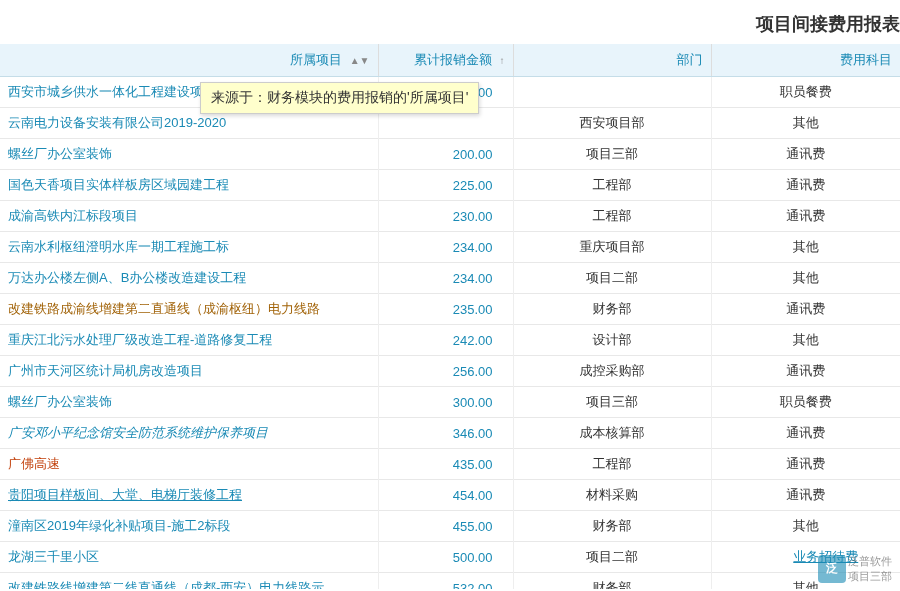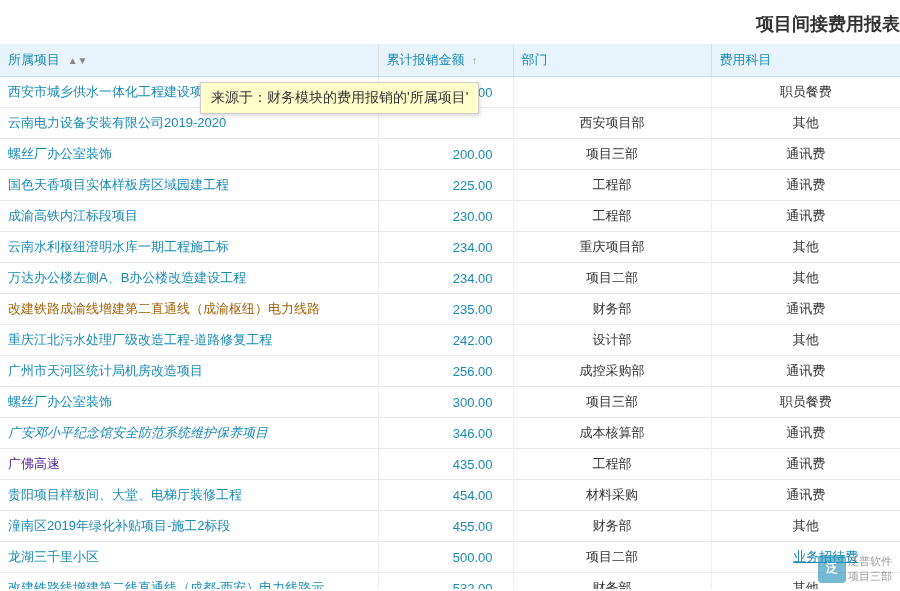--- a/index.html
+++ b/index.html
@@ -31,21 +31,21 @@
       border-collapse: collapse;
       table-layout: fixed;
     }
     thead tr {
       background: #e8f4fb;
     }
     thead th {
       color: #1a8ab5;
       font-weight: normal;
       padding: 7px 8px;
-      text-align: left;
+      text-align: right;
       border-bottom: 1px solid #c5dde8;
       border-right: 1px solid #ddd;
       font-size: 13px;
     }
     thead th:last-child { border-right: none; }
     thead th .sort-icon {
       display: inline-block;
       margin-left: 4px;
       font-size: 10px;
       color: #888;
@@ -217,27 +217,27 @@
           <td>项目三部</td>
           <td>职员餐费</td>
         </tr>
         <tr>
           <td style="color: rgb(26, 138, 181); cursor: pointer; font-style: italic;">广安邓小平纪念馆安全防范系统维护保养项目</td>
           <td class="amount">346.00</td>
           <td>成本核算部</td>
           <td>通讯费</td>
         </tr>
         <tr>
-          <td style="color: #4c1d95; cursor: pointer;">广佛高速</td>
+          <td style="color: #c2410c; cursor: pointer;">广佛高速</td>
           <td class="amount">435.00</td>
           <td>工程部</td>
           <td>通讯费</td>
         </tr>
         <tr>
-          <td style="color: rgb(26, 138, 181); cursor: pointer;">贵阳项目样板间、大堂、电梯厅装修工程</td>
+          <td style="color: rgb(26, 138, 181); cursor: pointer; text-decoration: underline;">贵阳项目样板间、大堂、电梯厅装修工程</td>
           <td class="amount">454.00</td>
           <td>材料采购</td>
           <td>通讯费</td>
         </tr>
         <tr>
           <td style="color: rgb(26, 138, 181); cursor: pointer;">潼南区2019年绿化补贴项目-施工2标段</td>
           <td class="amount">455.00</td>
           <td>财务部</td>
           <td>其他</td>
         </tr>

